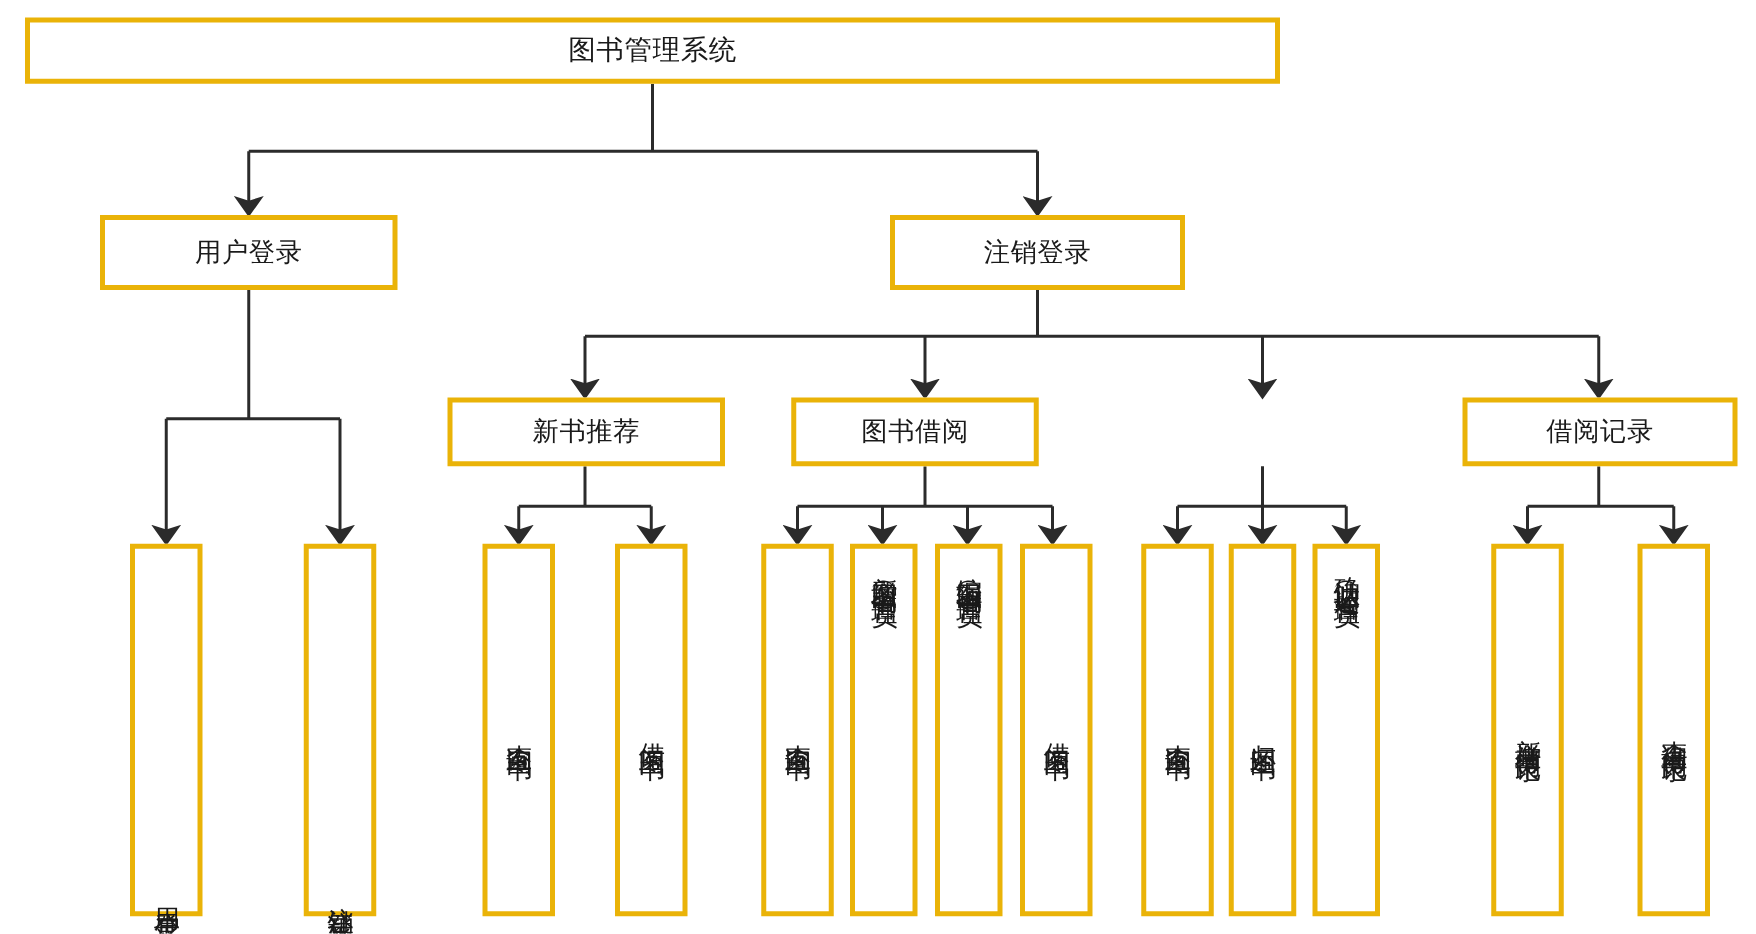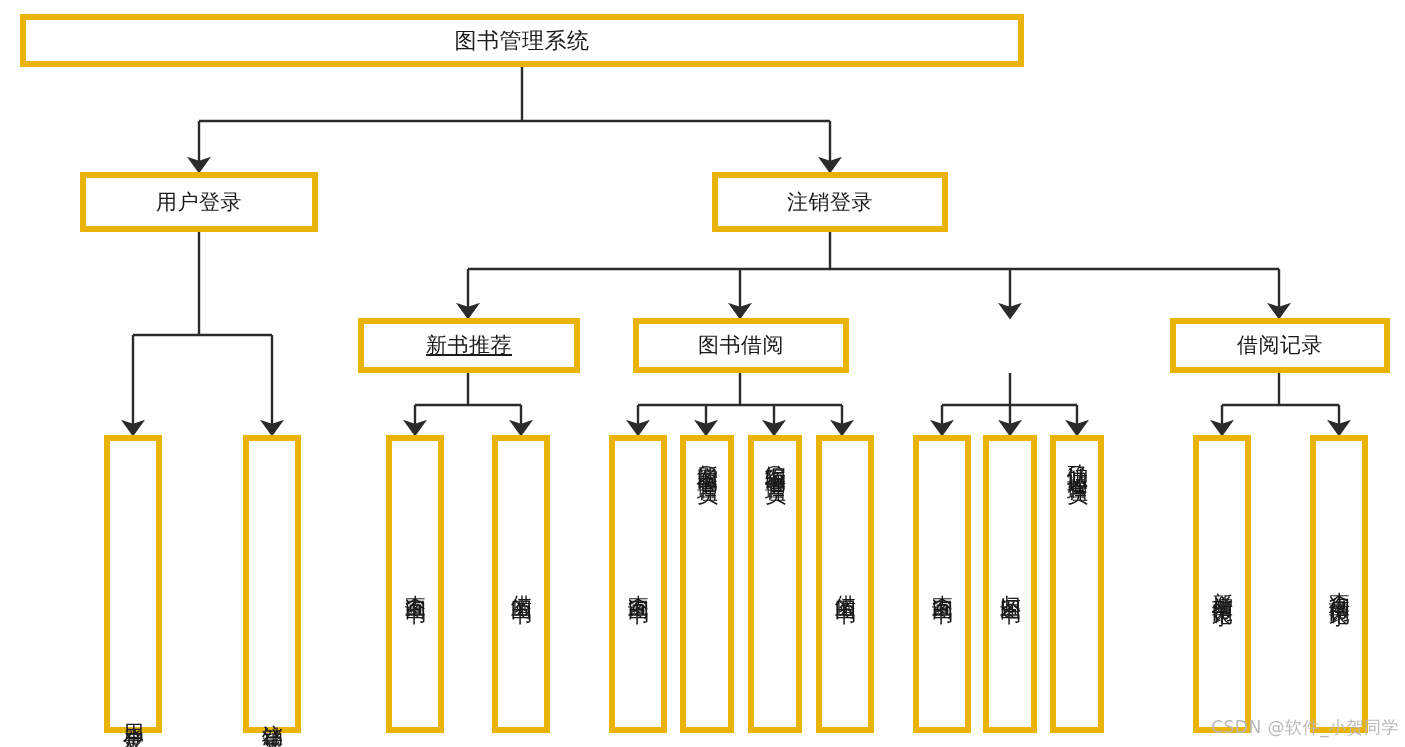--- a/index.html
+++ b/index.html
@@ -23,21 +23,21 @@
     left: 0;
     top: 0;
     width: 1405px;
     height: 747px;
     pointer-events: none;
   }
   .node {
     position: absolute;
     box-sizing: border-box;
     background: #ffffff;
-    border: 6px solid #eab308;
+    border: 4px solid #eab308;
     display: flex;
     align-items: center;
     justify-content: center;
     color: #1a1a1a;
   }
   .node .label {
     display: block;
     text-align: center;
     line-height: 1.18;
     letter-spacing: 0.5px;
@@ -142,24 +142,24 @@
     <span class="label">图书管理系统</span>
   </div>
 
   <div class="node horiz" style="left:80px; top:172px; width:238px; height:60px;">
     <span class="label">用户登录</span>
   </div>
   <div class="node horiz" style="left:712px; top:172px; width:236px; height:60px;">
     <span class="label">注销登录</span>
   </div>
 
-  <div class="node horiz" style="left:358px; top:318px; width:222px; height:55px;text-decoration:underline;">
+  <div class="node horiz" style="left:358px; top:318px; width:222px; height:55px;">
     <span class="label">新书推荐</span>
   </div>
-  <div class="node horiz" style="left:633px; top:318px; width:216px; height:55px;">
+  <div class="node horiz" style="left:633px; top:318px; width:198px; height:55px;">
     <span class="label">图书借阅</span>
   </div>
   <div class="node horiz" style="left:1170px; top:318px; width:220px; height:55px;">
     <span class="label">借阅记录</span>
   </div>
 
   <div class="node leaf align-bottom" style="left:104px; top:435px; width:58px; height:298px;">
     <span class="label">用户登录</span>
   </div>
   <div class="node leaf align-bottom" style="left:243px; top:435px; width:58px; height:298px;">
@@ -196,15 +196,14 @@
     <span class="label">确认归还（管理员）</span>
   </div>
 
   <div class="node leaf align-middle" style="left:1193px; top:435px; width:58px; height:298px;">
     <span class="label">新增借阅记录</span>
   </div>
   <div class="node leaf align-middle" style="left:1310px; top:435px; width:58px; height:298px;">
     <span class="label">查询借阅记录</span>
   </div>
 
-  <div id="watermark">CSDN @软件_小贺同学</div>
 
 </div>
 
 </body></html>

